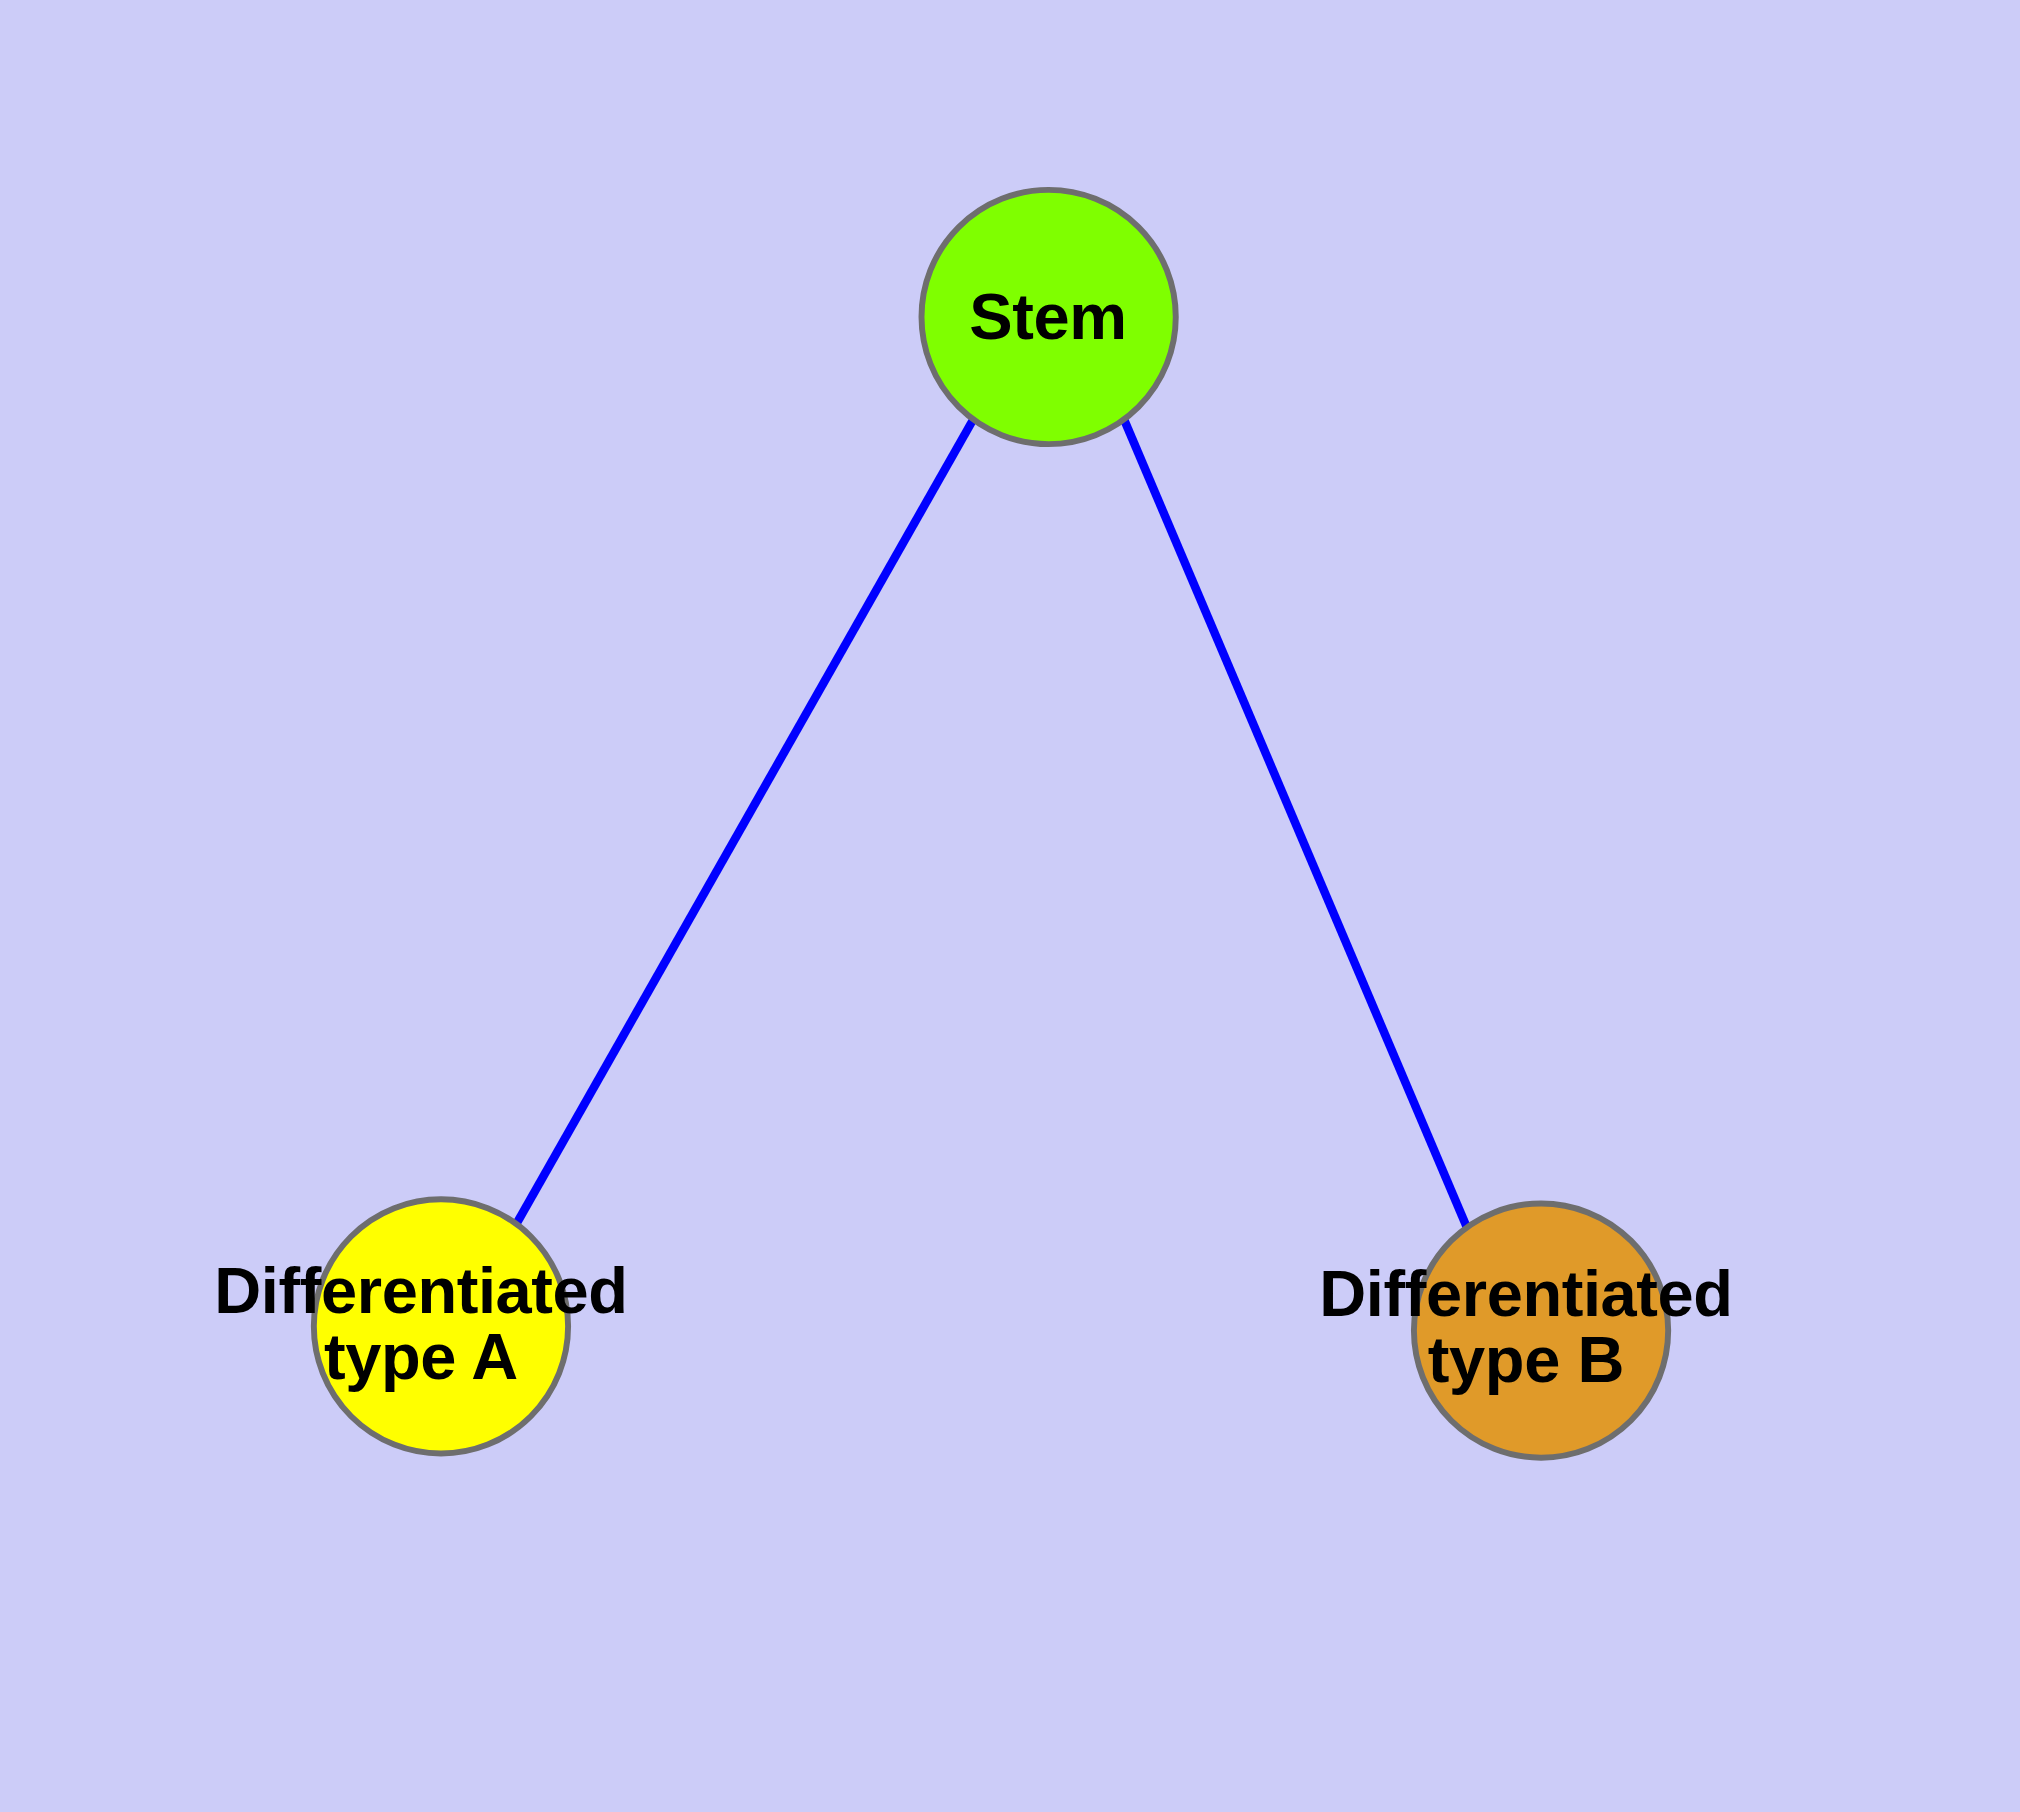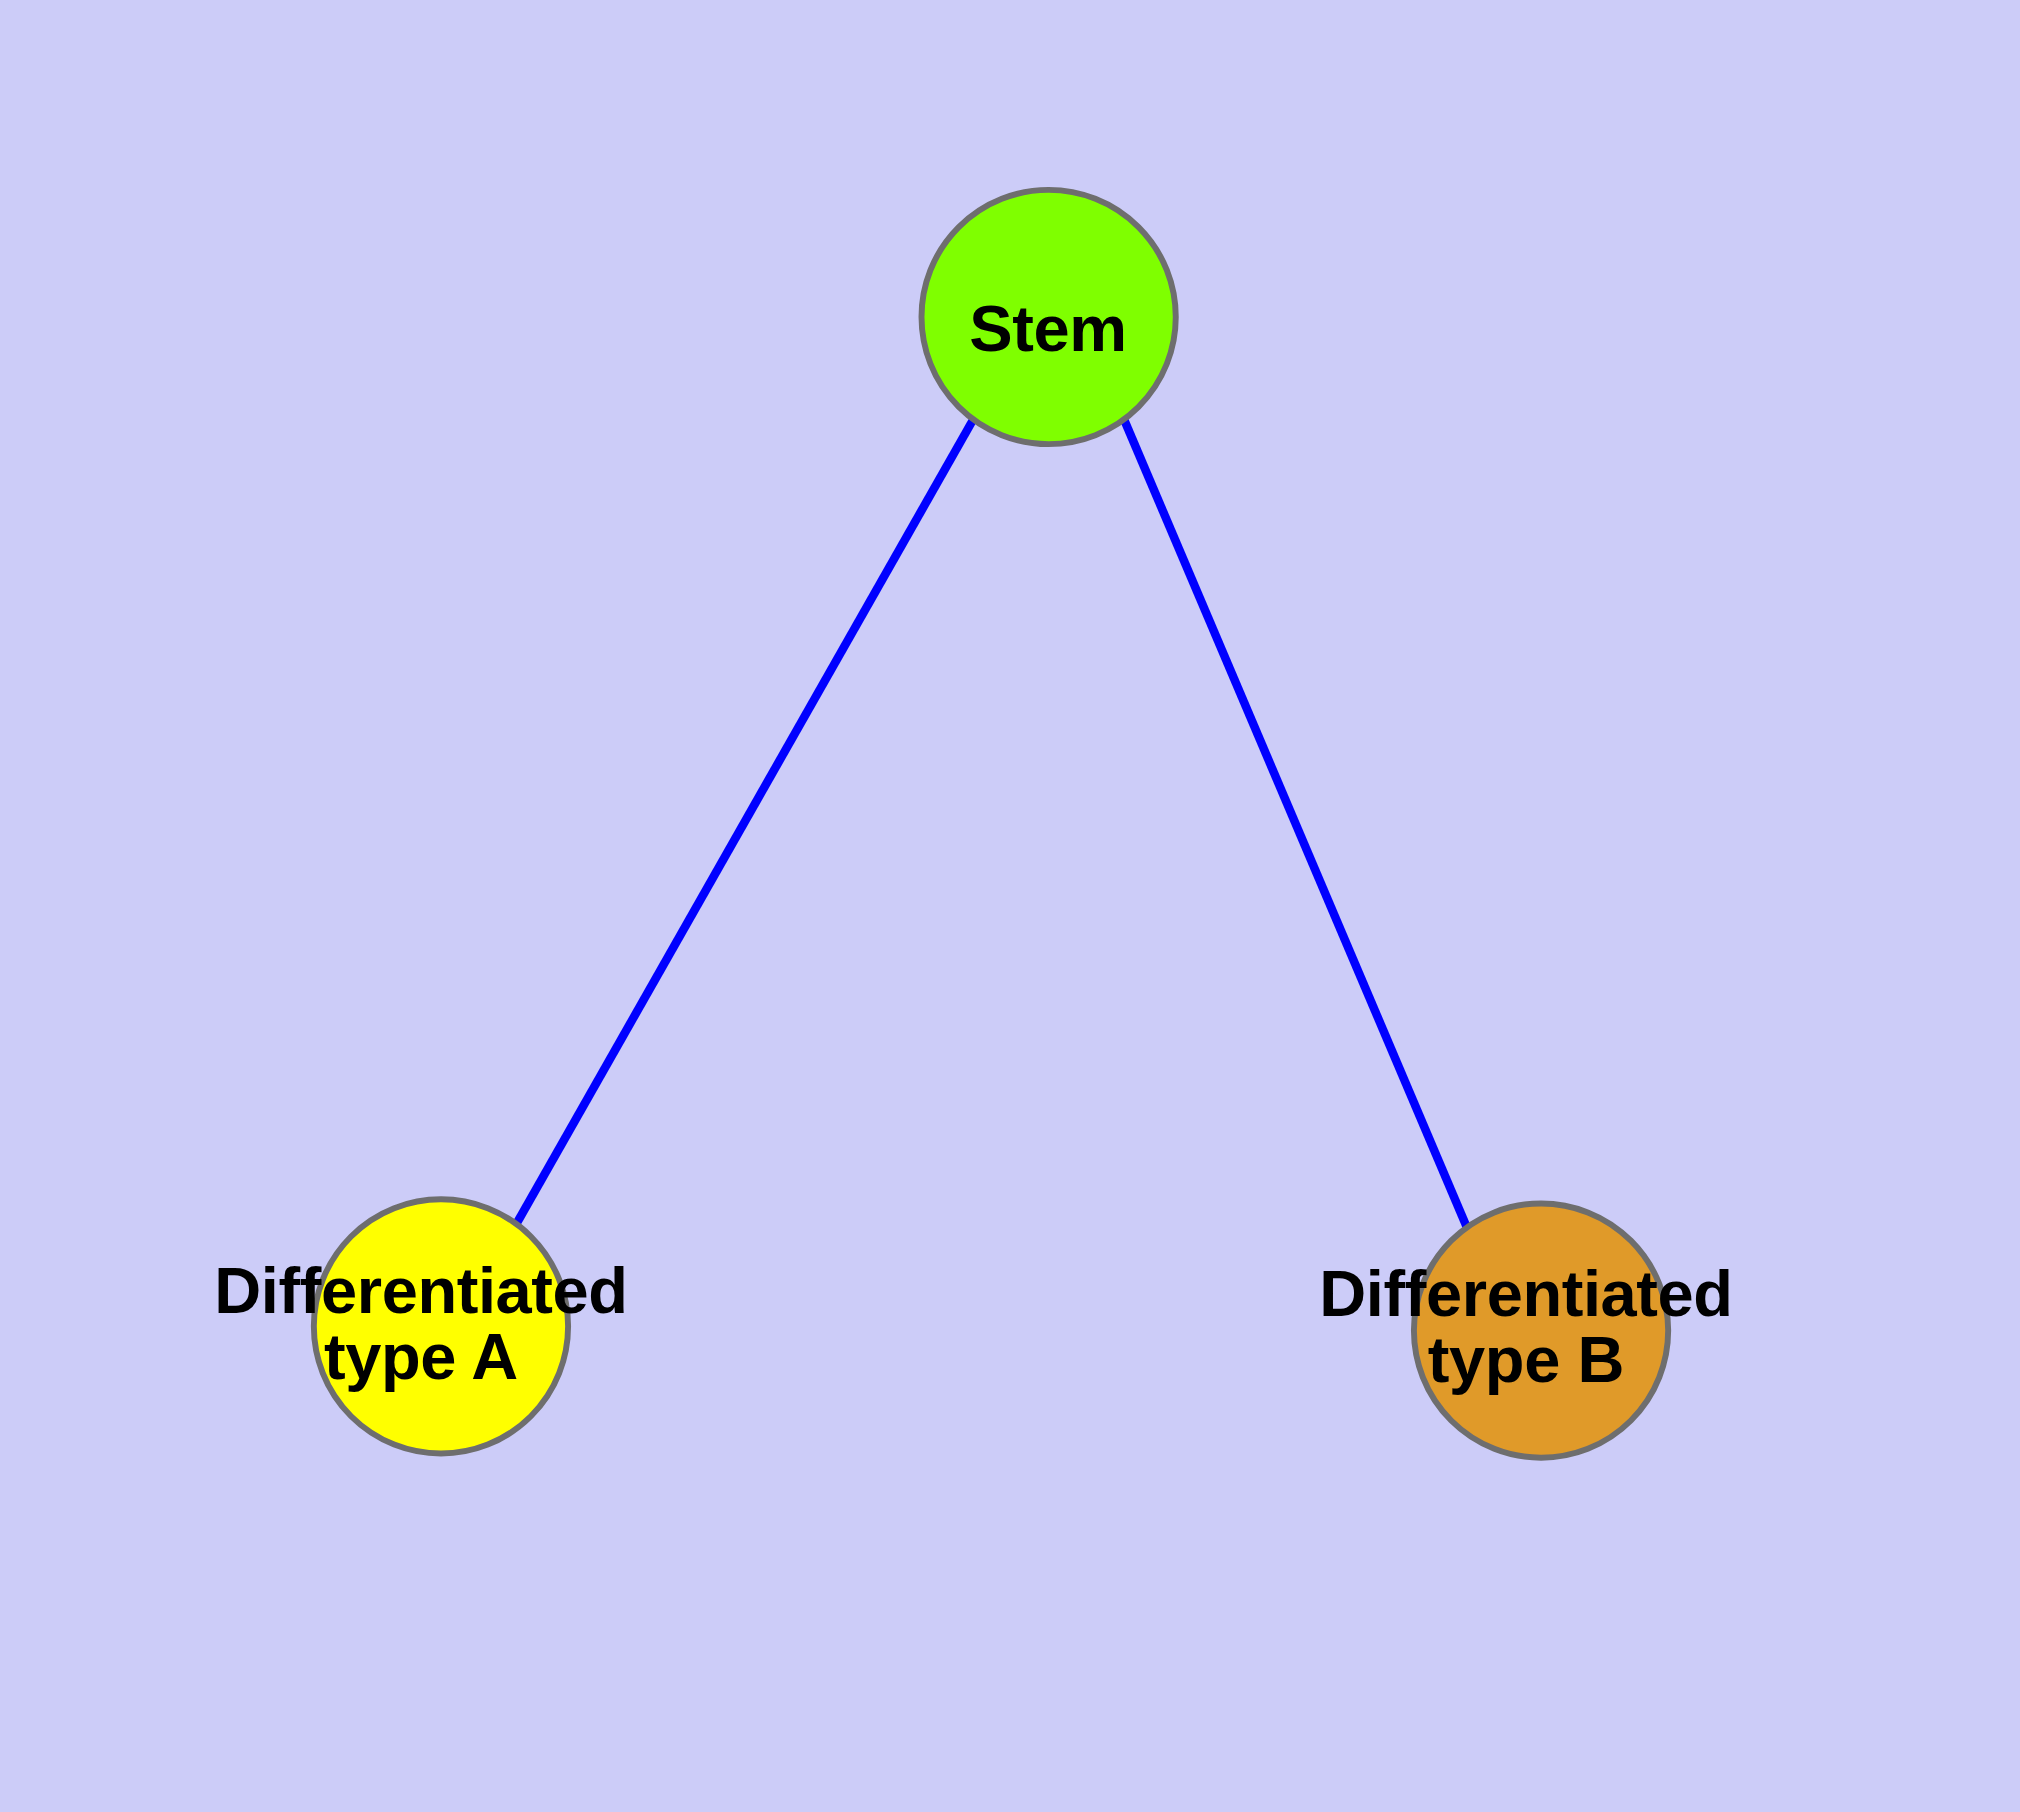--- a/index.html
+++ b/index.html
@@ -39,21 +39,21 @@
     font-family: "Liberation Sans", sans-serif;
     text-align: center;
     white-space: pre;
     line-height: 1.02;
     letter-spacing: -0.4px;
     pointer-events: none;
   }
   #label-stem {
     font-size: 65px;
     left: 1048px;
-    top: 329px;
+    top: 317px;
     transform: translate(-50%, -50%);
   }
   #label-type-a {
     font-size: 65px;
     left: 421px;
     top: 1324px;
     transform: translate(-50%, -50%);
   }
   #label-type-b {
     font-size: 65px;

